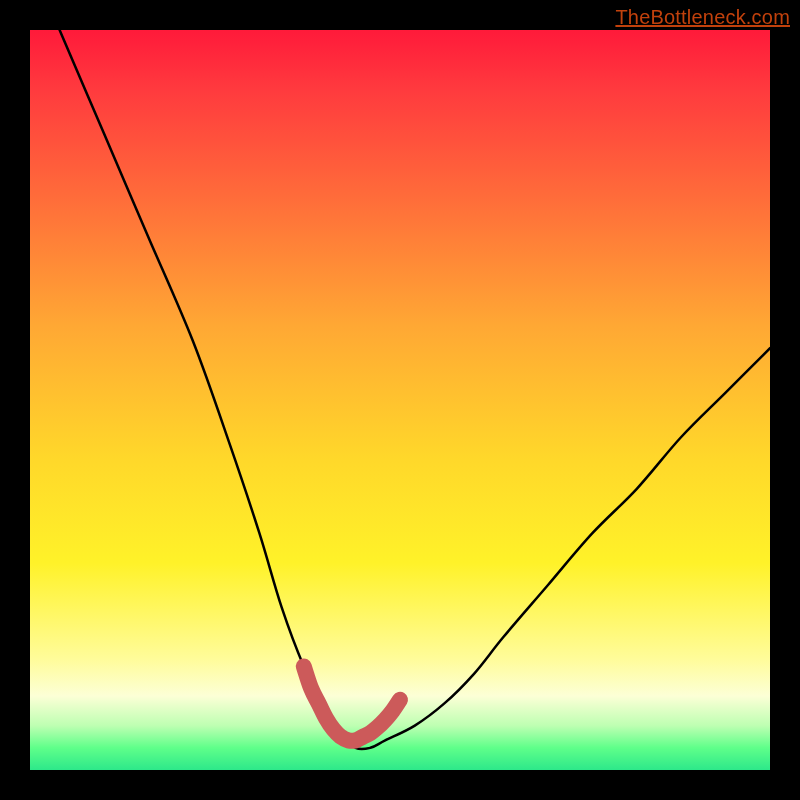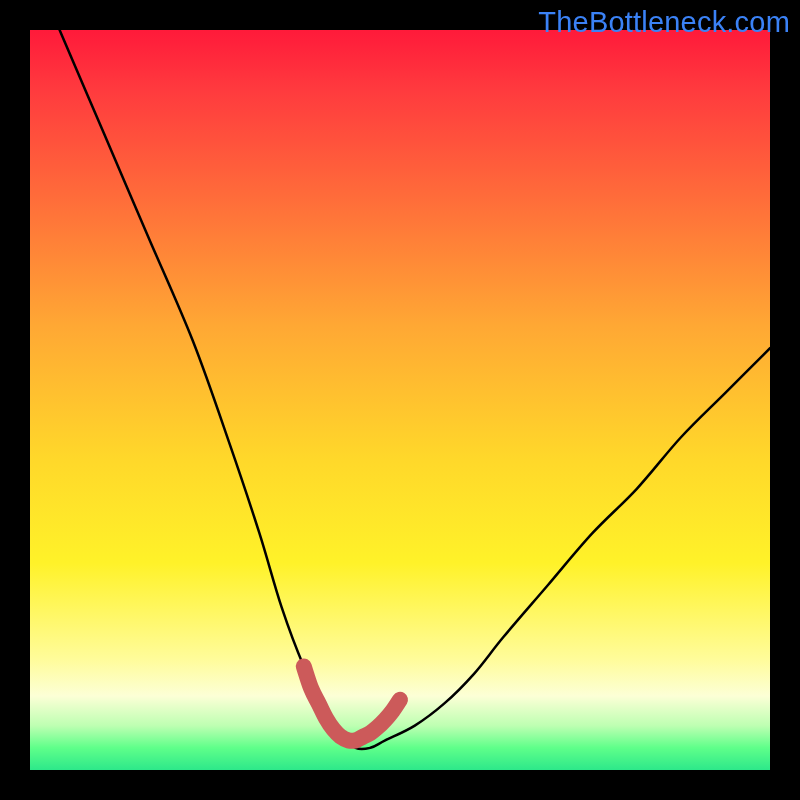--- a/index.html
+++ b/index.html
@@ -28,25 +28,26 @@
       #fffc9a 85%,
       #fcffd6 90%,
       #beffb2 94%,
       #5fff8a 97%,
       #2de88a 100%);
   }
   .watermark {
     position: absolute;
     top: 6px;
     right: 10px;
-    color: #3b82f6;
-    font-size: 29px;
+    color: #c2410c;
+    font-size: 20px;
     font-weight: 500;
     letter-spacing: 0.2px;
     z-index: 5;
+    text-decoration: underline;
   }
   svg.curve {
     position: absolute;
     left: 0;
     top: 0;
     width: 740px;
     height: 740px;
     pointer-events: none;
   }
 </style>

